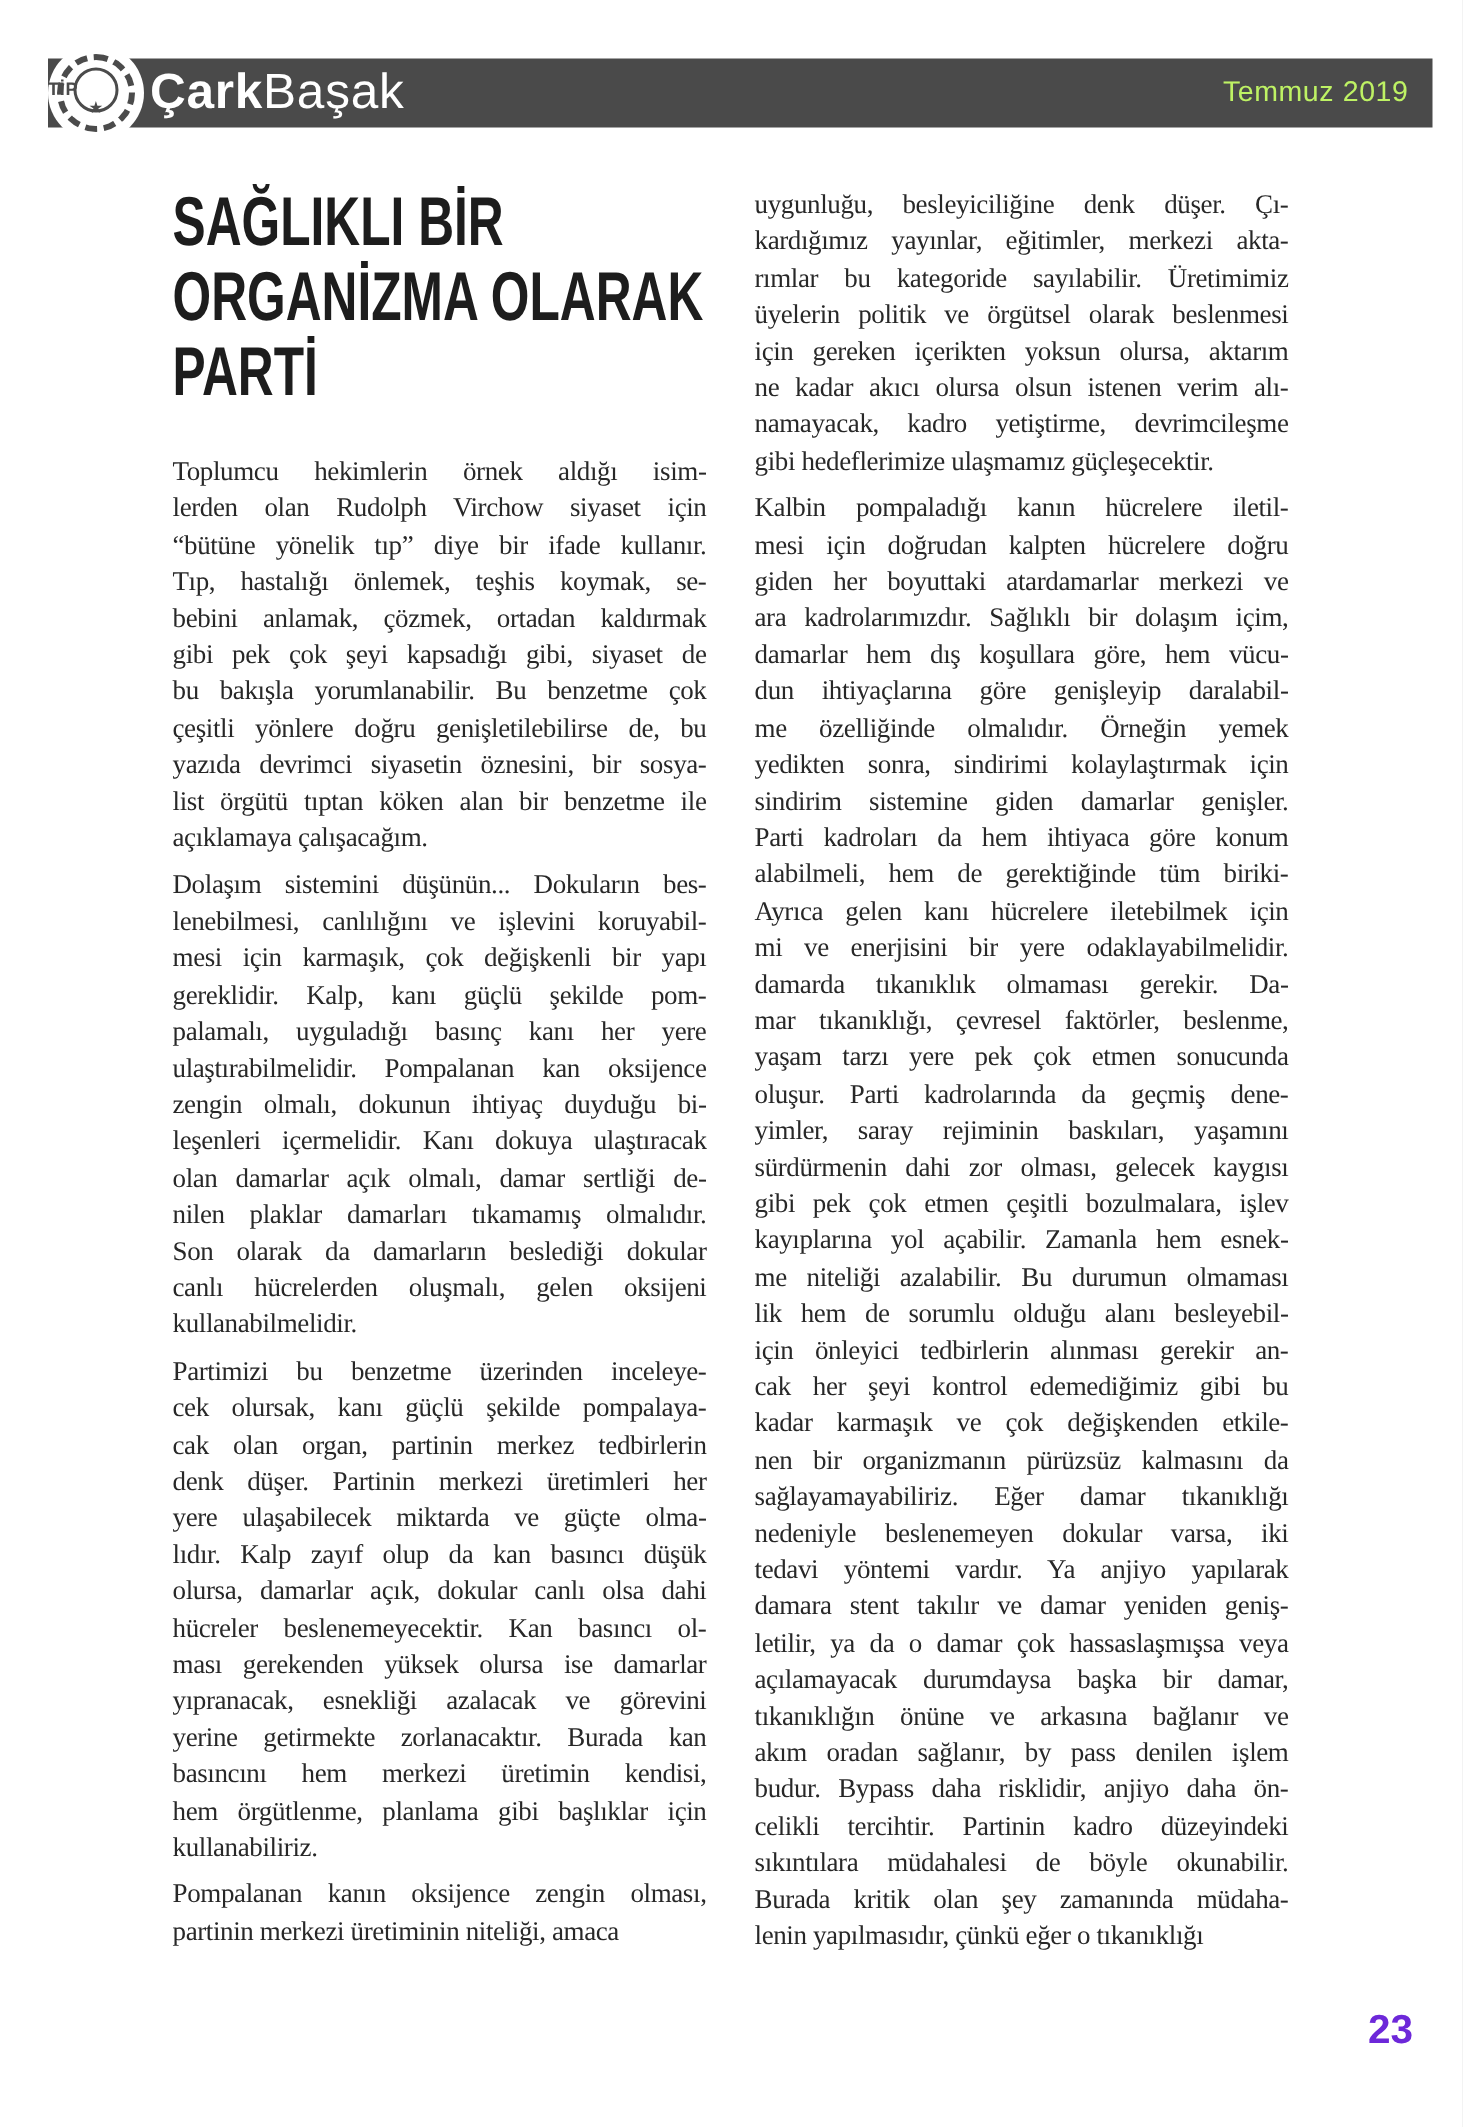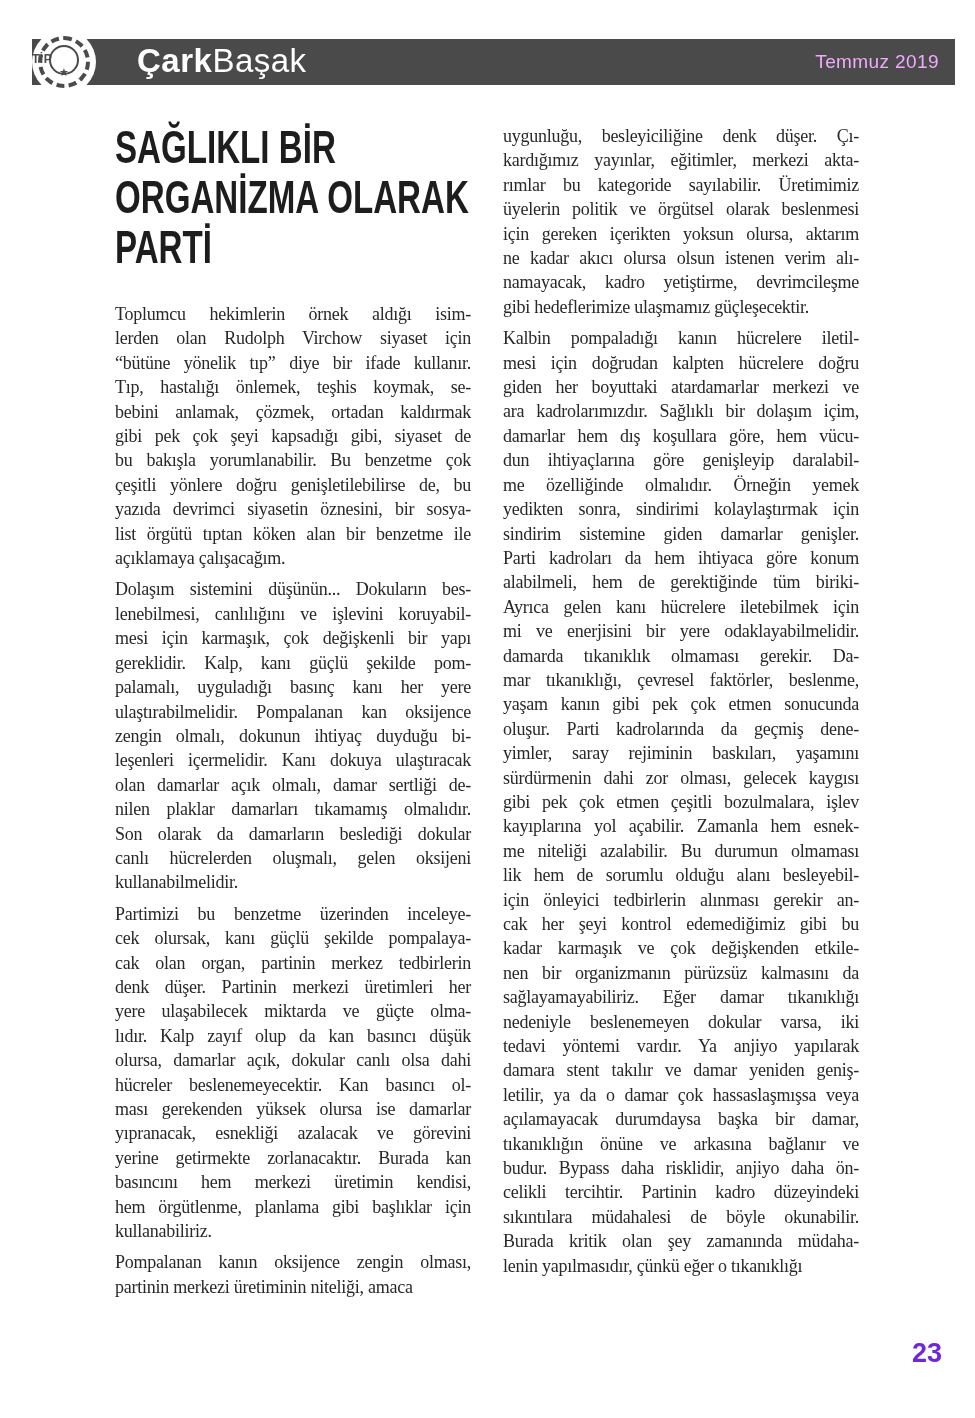--- a/index.html
+++ b/index.html
@@ -9,24 +9,24 @@
   }
   
   .bar{position:absolute;left:32px;top:39px;width:923px;height:46px;background:#4a4a4a;}
   .logo{position:absolute;left:0;top:-9px;width:64px;height:64px;background:#ffffff;border-radius:50%;}
   .wreath{position:absolute;left:6px;top:6px;width:52px;height:52px;border:4px dashed #4b4b4b;border-radius:50%;box-sizing:border-box;}
   .inner-ring{position:absolute;left:17px;top:15px;width:30px;height:30px;border:2px solid #4b4b4b;border-radius:50%;box-sizing:border-box;}
   .tip-text{position:absolute;left:0;top:22px;width:64px;
     font:700 12px "Liberation Sans",sans-serif;color:#4b4b4b;letter-spacing:.5px;}
   .logo-star{position:absolute;left:0;top:37px;width:64px;text-align:center;font-size:11px;line-height:1;color:#4b4b4b;}
   .brand{position:absolute;left:68px;top:50%;transform:translateY(-53%);color:#ffffff;
-    font-family:"Liberation Sans",sans-serif;font-size:33px;white-space:nowrap;letter-spacing:.5px;margin-left:37px;}
+    font-family:"Liberation Sans",sans-serif;font-size:33px;white-space:nowrap;letter-spacing:.5px;}
   .brand .b{font-weight:700;}
   .brand .r{font-weight:400;}
-  .issue{position:absolute;right:16px;top:50%;transform:translateY(-50%);color:#f0abfc;
+  .issue{position:absolute;right:16px;top:50%;transform:translateY(-50%);color:#bef264;
     font:400 19px "Liberation Sans",sans-serif;letter-spacing:.4px;}
   
   .col{position:absolute;width:356px;font-size:18px;line-height:24.4px;
     letter-spacing:-0.25px;color:#282828;}
   .col-left{left:115px;top:122px;}
   .col-right{left:503px;top:124px;}
   #title{margin:0 0 30px 0;font-family:"Liberation Sans",sans-serif;font-weight:700;
     font-size:46px;line-height:50px;color:#1d1d1d;letter-spacing:0;
     transform:scaleX(0.72);transform-origin:left top;white-space:nowrap;}
   #title .ln{text-align:left;}
@@ -134,39 +134,40 @@
           <div class="ln">dun ihtiyaçlarına göre genişleyip daralabil-</div>
           <div class="ln">me özelliğinde olmalıdır. Örneğin yemek</div>
           <div class="ln">yedikten sonra, sindirimi kolaylaştırmak için</div>
           <div class="ln">sindirim sistemine giden damarlar genişler.</div>
           <div class="ln">Parti kadroları da hem ihtiyaca göre konum</div>
           <div class="ln">alabilmeli, hem de gerektiğinde tüm biriki-</div>
           <div class="ln">Ayrıca gelen kanı hücrelere iletebilmek için</div>
           <div class="ln">mi ve enerjisini bir yere odaklayabilmelidir.</div>
           <div class="ln">damarda tıkanıklık olmaması gerekir. Da-</div>
           <div class="ln">mar tıkanıklığı, çevresel faktörler, beslenme,</div>
-          <div class="ln">yaşam kanın gibi pek çok etmen sonucunda</div>
+          <div class="ln">yaşam tarzı yere pek çok etmen sonucunda</div>
           <div class="ln">oluşur. Parti kadrolarında da geçmiş dene-</div>
           <div class="ln">yimler, saray rejiminin baskıları, yaşamını</div>
           <div class="ln">sürdürmenin dahi zor olması, gelecek kaygısı</div>
           <div class="ln">gibi pek çok etmen çeşitli bozulmalara, işlev</div>
           <div class="ln">kayıplarına yol açabilir. Zamanla hem esnek-</div>
           <div class="ln">me niteliği azalabilir. Bu durumun olmaması</div>
           <div class="ln">lik hem de sorumlu olduğu alanı besleyebil-</div>
           <div class="ln">için önleyici tedbirlerin alınması gerekir an-</div>
           <div class="ln">cak her şeyi kontrol edemediğimiz gibi bu</div>
           <div class="ln">kadar karmaşık ve çok değişkenden etkile-</div>
           <div class="ln">nen bir organizmanın pürüzsüz kalmasını da</div>
           <div class="ln">sağlayamayabiliriz. Eğer damar tıkanıklığı</div>
           <div class="ln">nedeniyle beslenemeyen dokular varsa, iki</div>
           <div class="ln">tedavi yöntemi vardır. Ya anjiyo yapılarak</div>
           <div class="ln">damara stent takılır ve damar yeniden geniş-</div>
           <div class="ln">letilir, ya da o damar çok hassaslaşmışsa veya</div>
           <div class="ln">açılamayacak durumdaysa başka bir damar,</div>
           <div class="ln">tıkanıklığın önüne ve arkasına bağlanır ve</div>
+          <div class="ln">akım oradan sağlanır, by pass denilen işlem</div>
           <div class="ln">budur. Bypass daha risklidir, anjiyo daha ön-</div>
           <div class="ln">celikli tercihtir. Partinin kadro düzeyindeki</div>
           <div class="ln">sıkıntılara müdahalesi de böyle okunabilir.</div>
           <div class="ln">Burada kritik olan şey zamanında müdaha-</div>
           <div class="ln last">lenin yapılmasıdır, çünkü eğer o tıkanıklığı</div>
         </div>
       </div>
   </section>
 
   <div class="pagenum">23</div>

